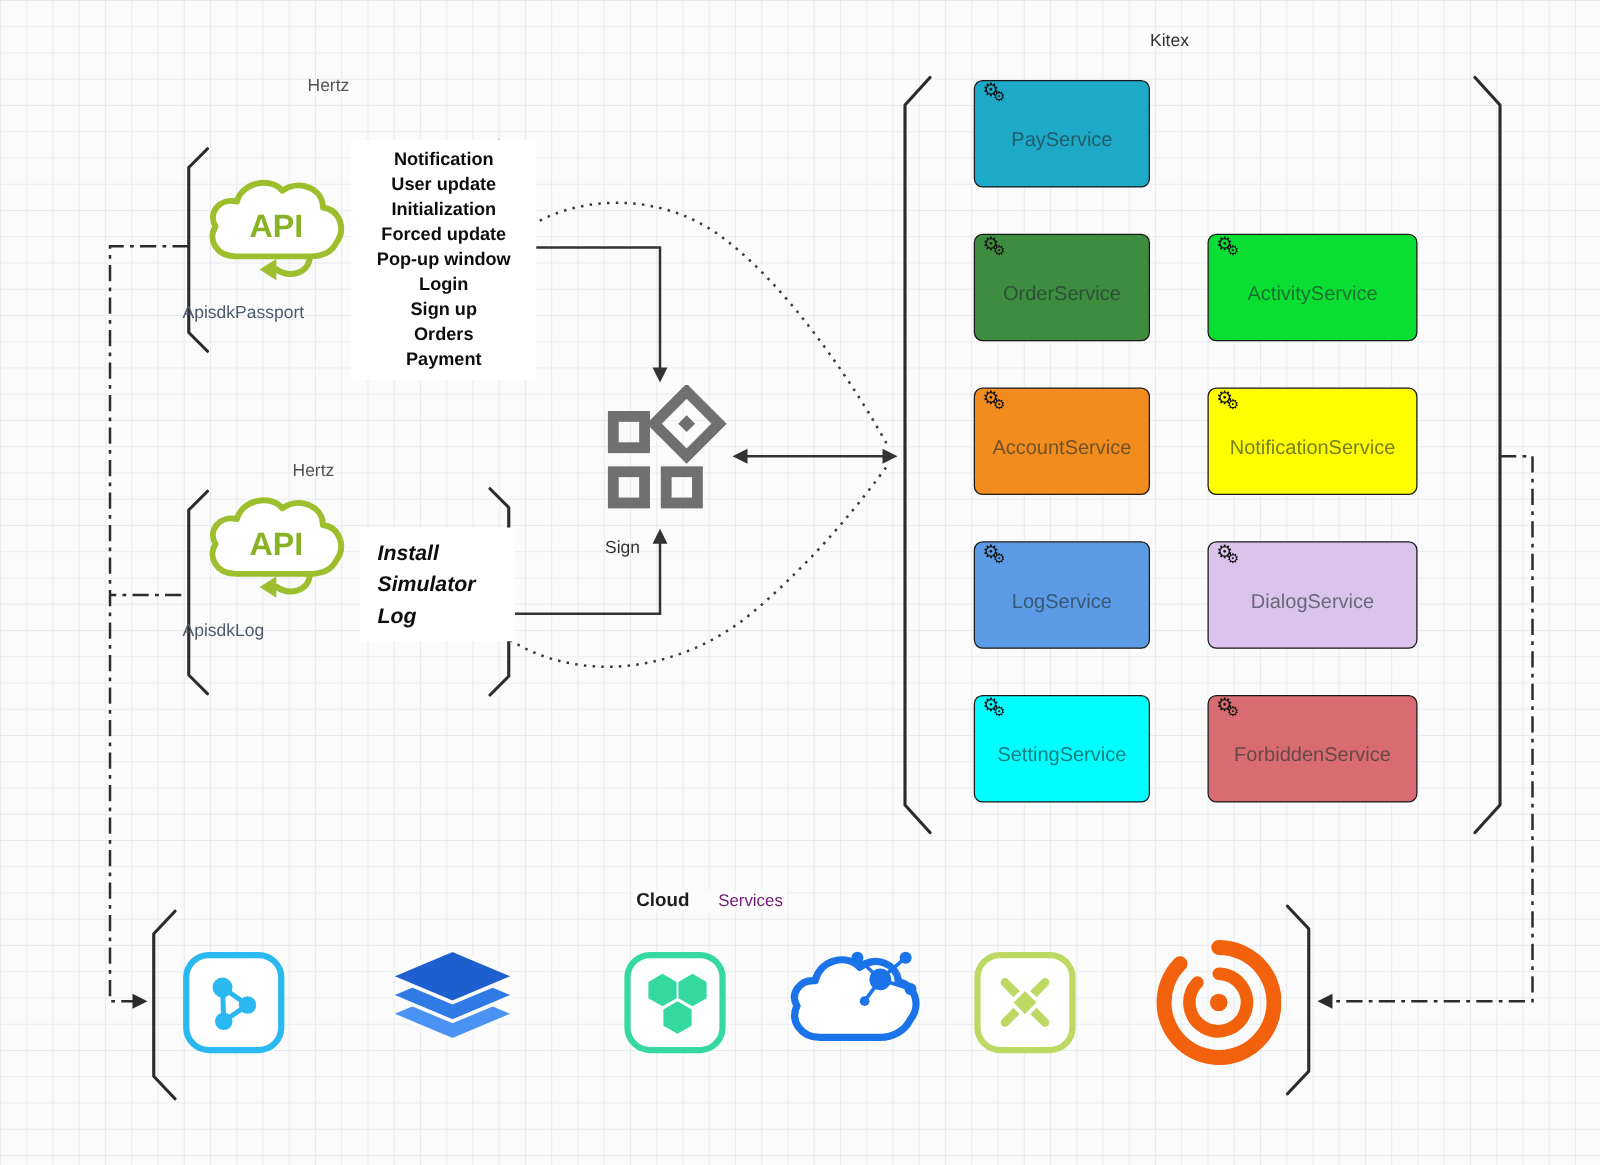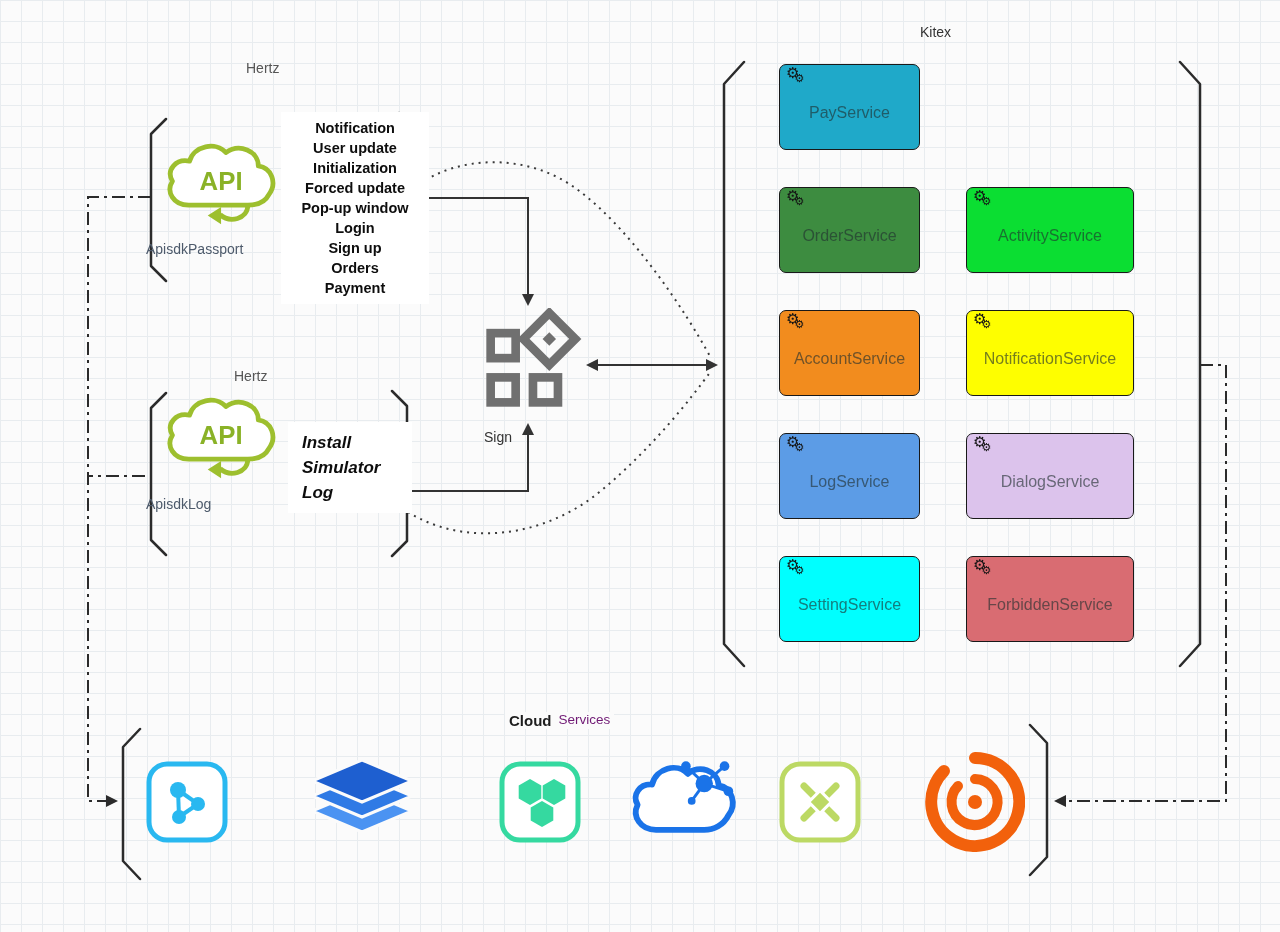--- a/index.html
+++ b/index.html
@@ -14,21 +14,21 @@
   .lbl-dark{color:#333;}
   .api-name{position:absolute;width:150px;text-align:left;font-size:14px;color:#4d5a6b;}
   .feat{position:absolute;background:#fff;text-align:center;font-weight:bold;
         font-size:14.5px;line-height:20px;color:#0d0d0d;padding:6px 12px;margin-top:24px;}
   .feat2{text-align:left;font-weight:600;font-size:17px;line-height:25px;padding:8px 14px;}
   .svc{position:absolute;border:1.6px solid #191919;border-radius:7px;
        display:flex;align-items:center;justify-content:center;box-sizing:border-box;}
   .svc-label{font-size:16px;color:rgba(33,46,46,.62);margin-top:12px;}
   .gears{position:absolute;top:0;left:6px;color:#141414;font-size:15px;line-height:15px;}
   .gears i{font-style:normal;font-size:11px;position:relative;top:4px;left:-5px;}
-  .cloud-title{position:absolute;left:505px;top:712px;display:flex;gap:7px;align-items:flex-start;background:#fbfbfb;padding:0 4px;}
+  .cloud-title{position:absolute;left:505px;top:712px;display:flex;gap:23px;align-items:center;background:#fbfbfb;padding:0 4px;}
   .cloud-title .b{font-weight:bold;font-size:15px;color:#1d1d1d;}
   .cloud-title .l{font-size:13.5px;color:#701a75;}
   .nacos-label{position:absolute;left:462px;top:429px;width:72px;text-align:center;font-size:14px;color:#333;}
 </style>
 </head>
 <body>
 
 <div id="canvas">
 
   <svg id="lines" viewBox="0 0 1280 932">

